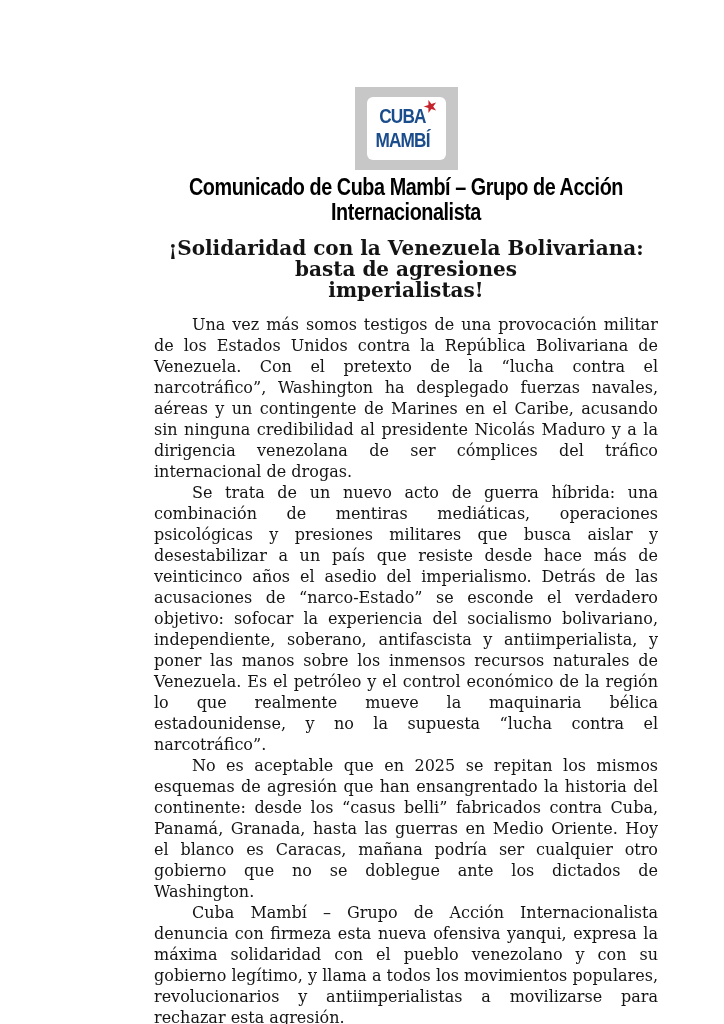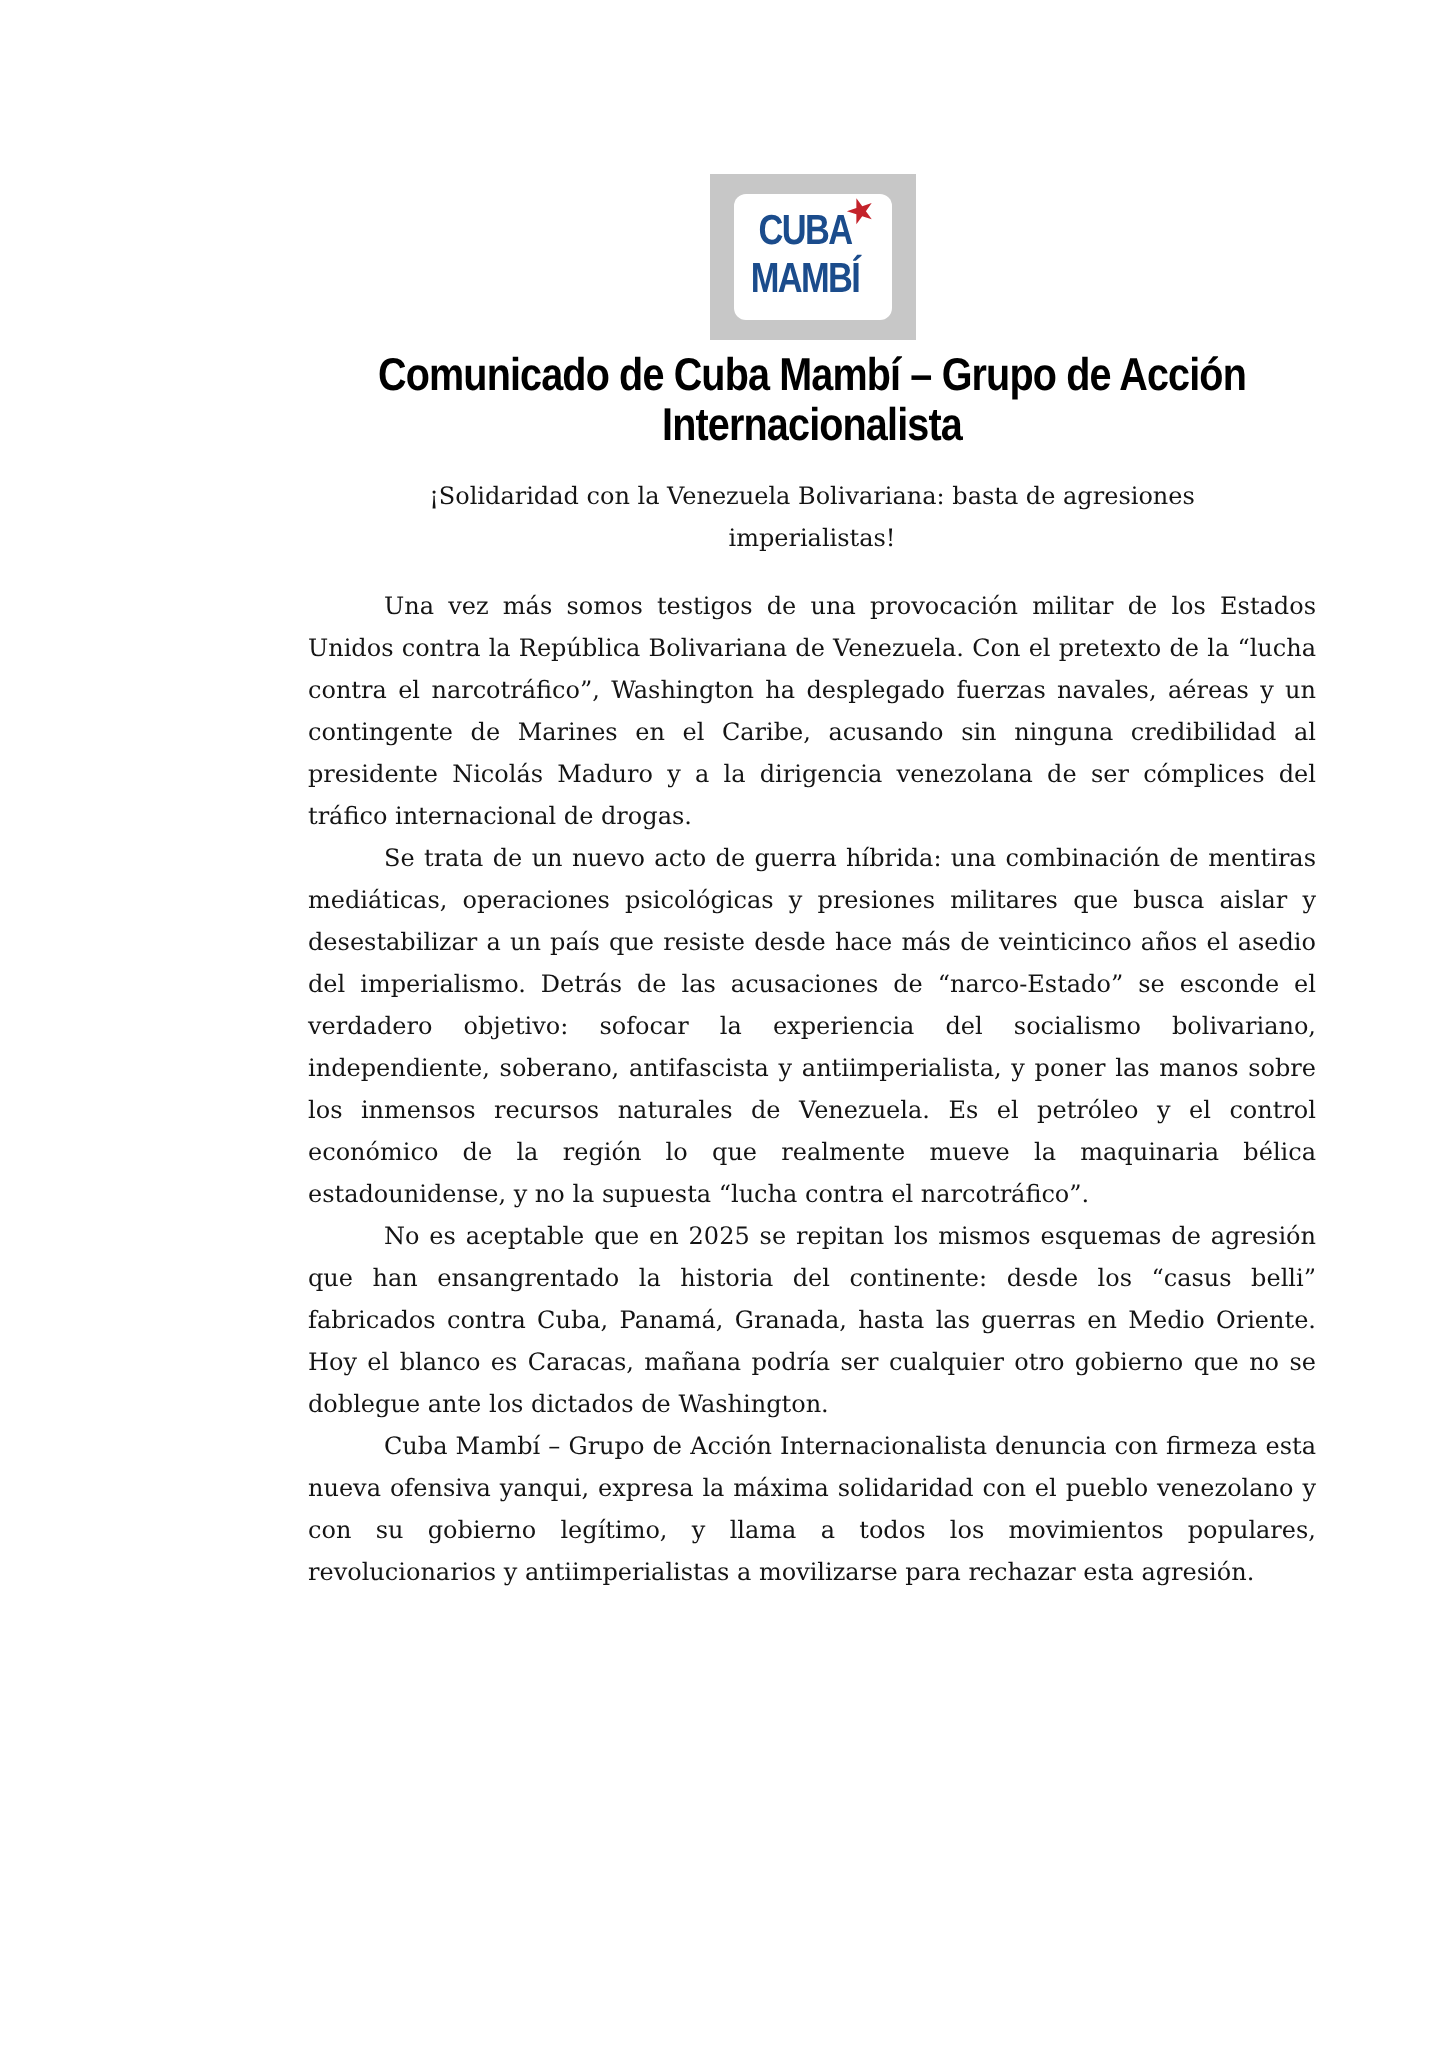--- a/index.html
+++ b/index.html
@@ -69,36 +69,36 @@
     line-height: 25px;
     letter-spacing: -0.5px;
     color: #000000;
     transform: scaleX(0.86);
     transform-origin: center;
   }
   .doc-subtitle {
     margin: 13px auto 0 auto;
     width: 520px;
     text-align: center;
-    font-size: 12px;
+    font-size: 20px;
     line-height: 21px;
-    font-weight: normal;
+    font-weight: bold;
     color: #141414;
   }
 
   
   .content {
     width: 504px;
     margin: 13px auto 0 auto;
   }
   .content p.body-par {
     margin: 0;
     text-align: justify;
     text-indent: 38px;
-    font-size: 12px;
+    font-size: 16px;
     line-height: 21px;
   }
 </style>
 </head>
 <body>
 
 <div class="page">
 
   <div class="logo-wrap">
     <div class="logo-card">

